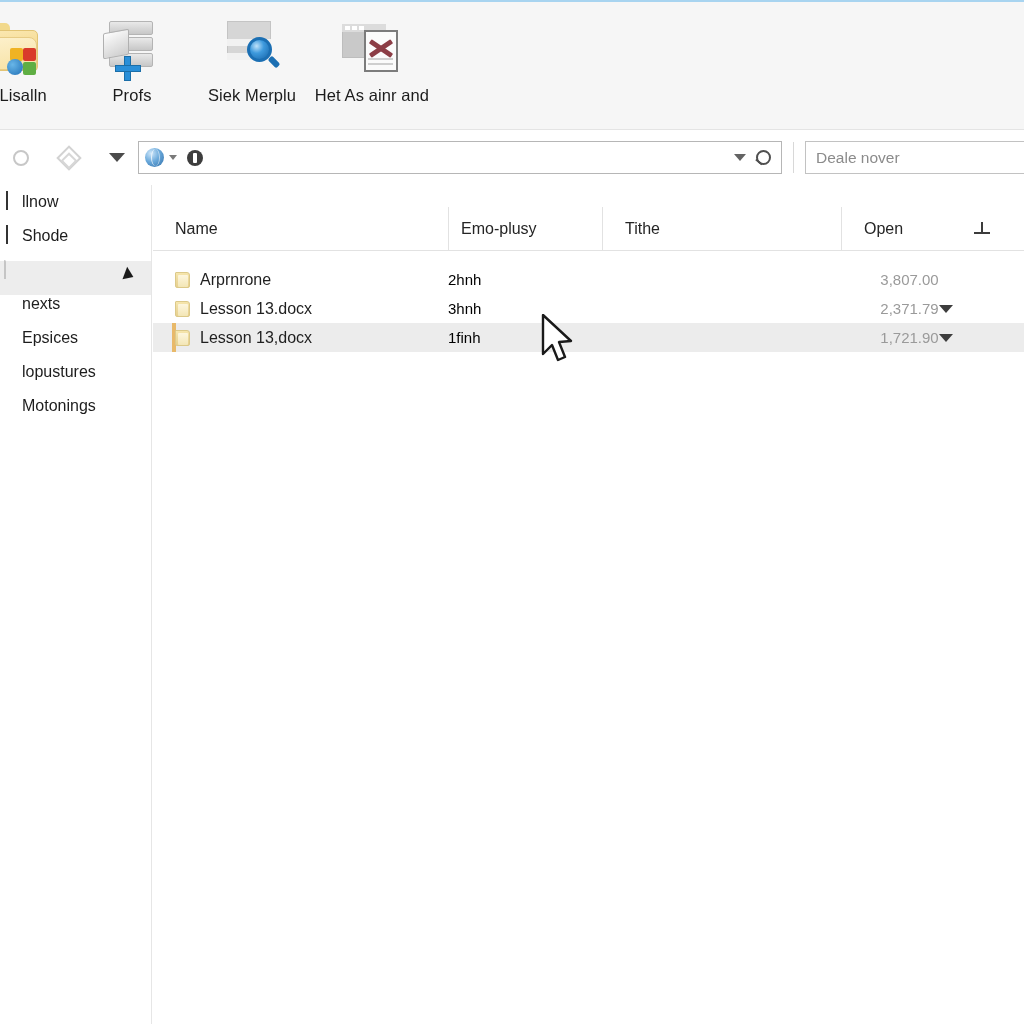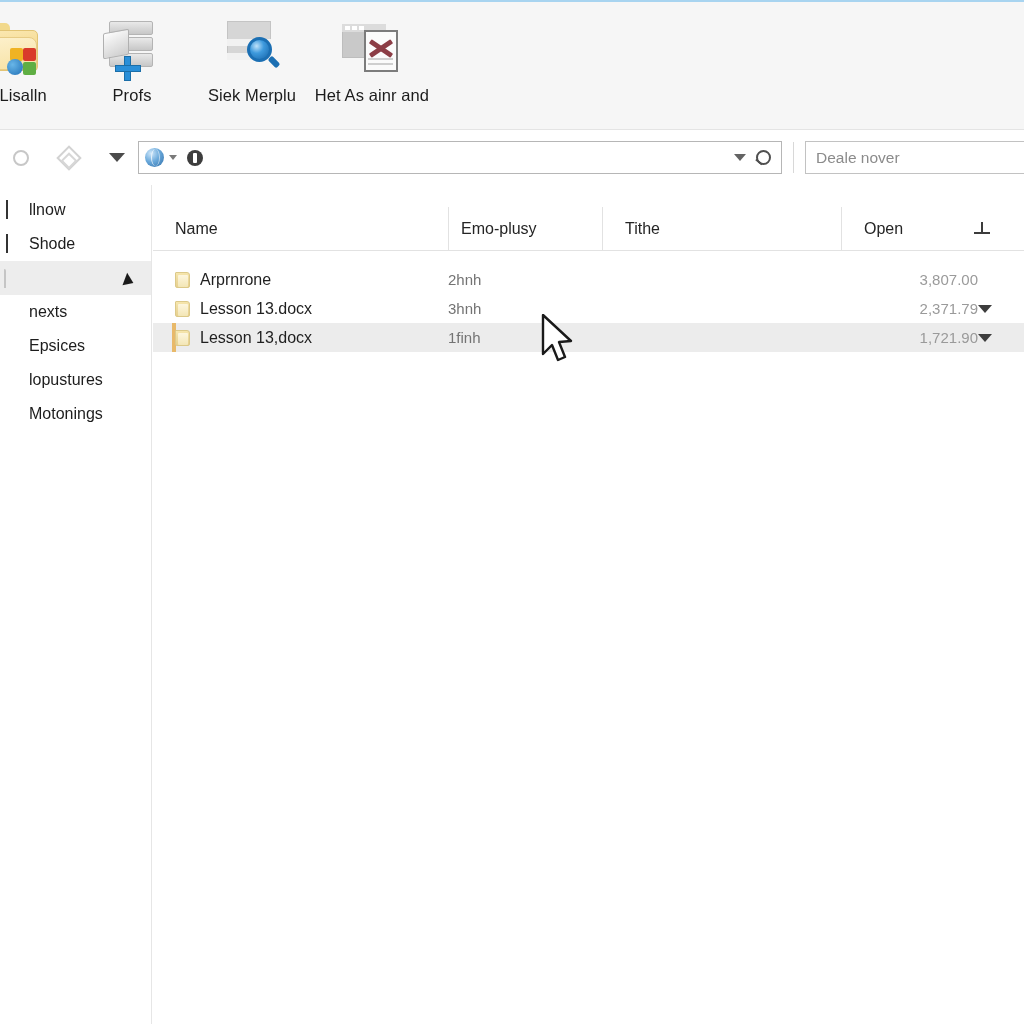--- a/index.html
+++ b/index.html
@@ -236,22 +236,22 @@
     font-family:"Liberation Sans", sans-serif;
   }
   .search-input::placeholder { color:#8b8b8b; opacity:1; }
 
   
   .sidebar {
     position:absolute; left:0; top:183px; width:152px; height:841px;
     background:#ffffff; border-right:1px solid #e6e6e6;
   }
   .side-item {
-    height:34px; display:flex; align-items:center;
-    padding-left:4px; font-size:16px; color:#1d1d1d; gap:7px;
+    height:34px; display:flex; align-items:flex-start;
+    padding-left:4px; font-size:16px; color:#1d1d1d; 
   }
   .side-item.sel { background:#ededed; }
   .side-ico { width:18px; height:16px; flex:none; position:relative; }
   .ico-chev {
     width:10px; height:10px; border-left:2px solid #333; border-top:2px solid #333;
     transform: rotate(45deg); margin-left:2px;
   }
   .ico-globe {
     width:15px; height:15px; border-radius:50%;
     background: radial-gradient(circle at 32% 28%, #cfe7fa 0%, #68a8da 45%, #2d6ca6 100%);
@@ -315,25 +315,25 @@
   .row .edge {
     position:absolute; left:19px; top:0; width:4px; height:29px; background:transparent;
   }
   .row.selected .edge { background:#e8b96a; }
   .cell { display:flex; align-items:center; height:29px; }
   .cell-name {
     width:295px; padding-left:22px; gap:10px;
     font-size:16px; color:#1f1f1f; white-space:nowrap;
   }
   .cell-emp {
-    width:154px; font-size:15px; color:#737373; padding-left:0px;
+    width:154px; font-size:15px; color:#000000; padding-left:0px;
   }
   .cell-tithe { width:239px; }
   .cell-open {
-    width:183px; justify-content:flex-end; padding-right:32px;
+    width:183px; justify-content:center; padding-right:32px;
     font-size:15px; color:#9a9a9a;
   }
   .row-caret {
     width:0; height:0; border-left:7px solid transparent; border-right:7px solid transparent;
     border-top:8px solid #3d3d3d;
   }
   .file-ico {
     width:15px; height:16px; flex:none;
     background: linear-gradient(175deg,#f7e7ae 0%, #eedba0 40%, #e6cf8c 100%);
     border:1px solid #dcc989; border-radius:1px 3px 2px 2px;

